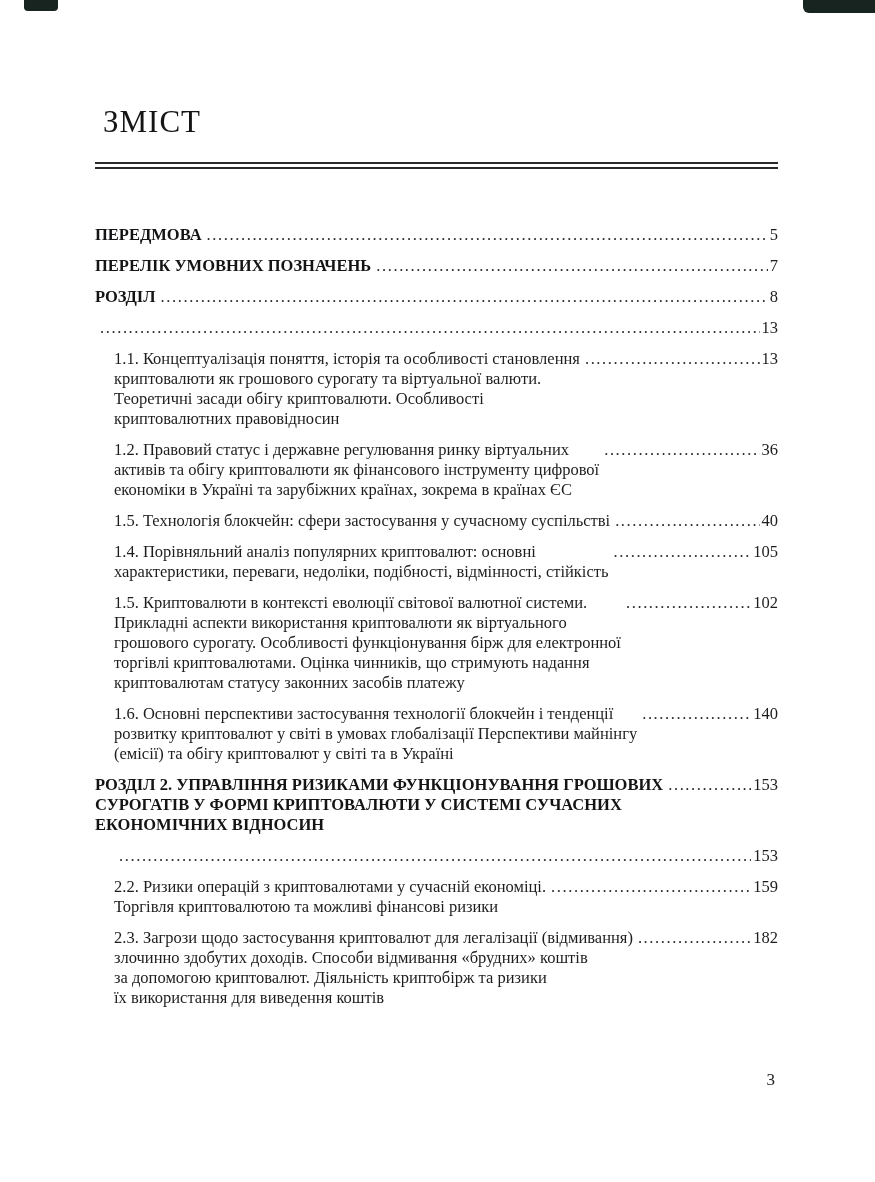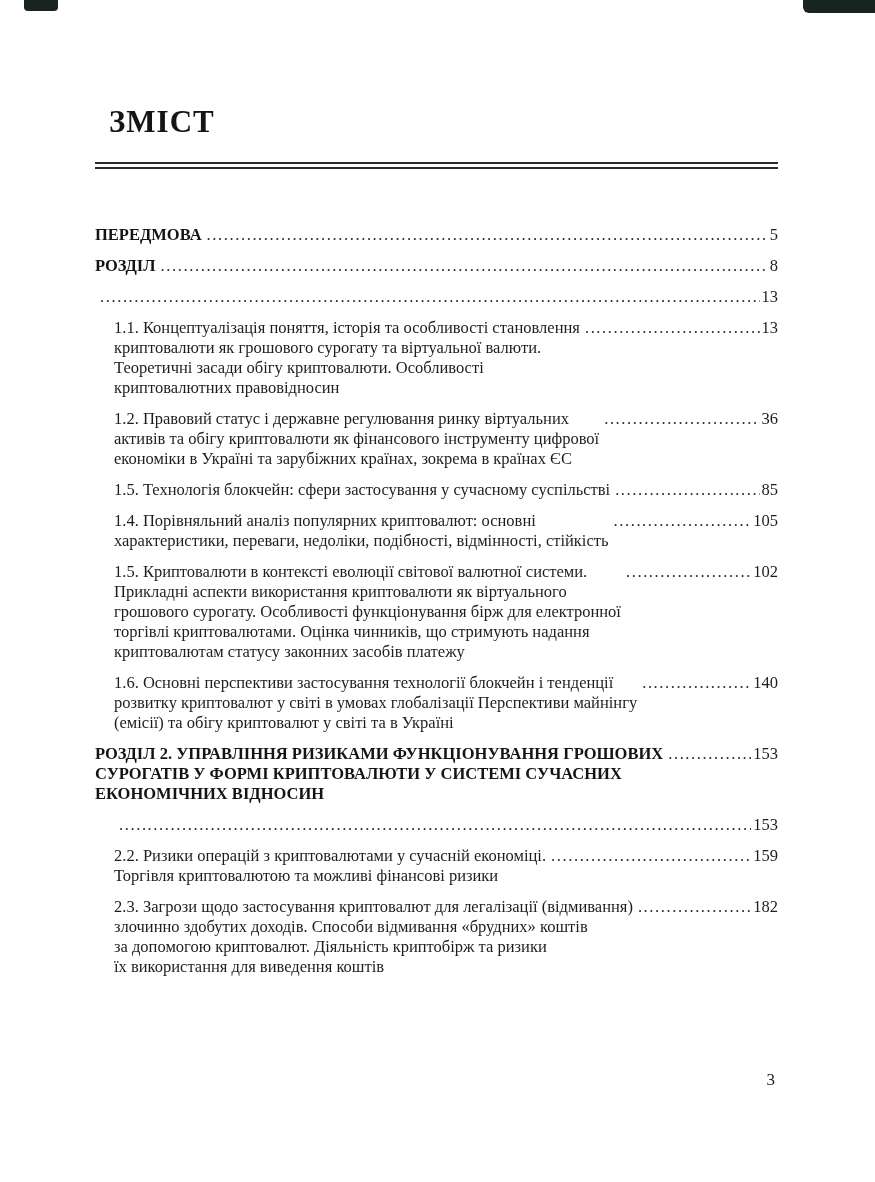--- a/index.html
+++ b/index.html
@@ -10,24 +10,24 @@
     margin: 0 auto;
     background: #ffffff;
     overflow: hidden;
     box-sizing: border-box;
     font-family: "Liberation Serif", "DejaVu Serif", serif;
     color: #1d1d1f;
   }
   .content { position: absolute; left: 95px; right: 97px; top: 104px; }
   .doc-title {
     font-size: 31px;
-    font-weight: 700;
+    font-weight: 400;
     letter-spacing: 1px;
     color: #151517;
-    margin: 0 0 22px 14px;
+    margin: 0 0 22px 8px;
     line-height: 1.15;
   }
   .double-rule {
     height: 3px;
     border-top: 2px solid #2a2a2c;
     border-bottom: 2px solid #2a2a2c;
     margin-bottom: 56px;
   }
   .entry {
     display: flex;
@@ -74,20 +74,25 @@
   <div class="content">
     <h1 class="doc-title">ЗМІСТ</h1>
     <div class="double-rule"></div>
     <div class="toc">
         <div class="entry top">
           <span class="entry-text">ПЕРЕДМОВА</span>
           <span class="leader"></span>
           <span class="num">5</span>
         </div>
         <div class="entry top">
+          <span class="entry-text">ПЕРЕЛІК УМОВНИХ ПОЗНАЧЕНЬ</span>
+          <span class="leader"></span>
+          <span class="num">7</span>
+        </div>
+        <div class="entry top">
           <span class="entry-text">РОЗДІЛ</span>
           <span class="leader"></span>
           <span class="num">8</span>
         </div>
         <div class="entry top">
           <span class="leader"></span>
           <span class="num">13</span>
         </div>
         <div class="entry sub">
           <span class="entry-text">1.1. Концептуалізація поняття, історія та особливості становлення
@@ -100,21 +105,21 @@
         <div class="entry sub">
           <span class="entry-text">1.2. Правовий статус і державне регулювання ринку віртуальних
 активів та обігу криптовалюти як фінансового інструменту цифрової
 економіки в Україні та зарубіжних країнах, зокрема в країнах ЄС</span>
           <span class="leader"></span>
           <span class="num">36</span>
         </div>
         <div class="entry sub">
           <span class="entry-text">1.5. Технологія блокчейн: сфери застосування у сучасному суспільстві</span>
           <span class="leader"></span>
-          <span class="num">85</span>
+          <span class="num">40</span>
         </div>
         <div class="entry sub">
           <span class="entry-text">1.4. Порівняльний аналіз популярних криптовалют: основні
 характеристики, переваги, недоліки, подібності, відмінності, стійкість</span>
           <span class="leader"></span>
           <span class="num">105</span>
         </div>
         <div class="entry sub">
           <span class="entry-text">1.5. Криптовалюти в контексті еволюції світової валютної системи.
 Прикладні аспекти використання криптовалюти як віртуального

